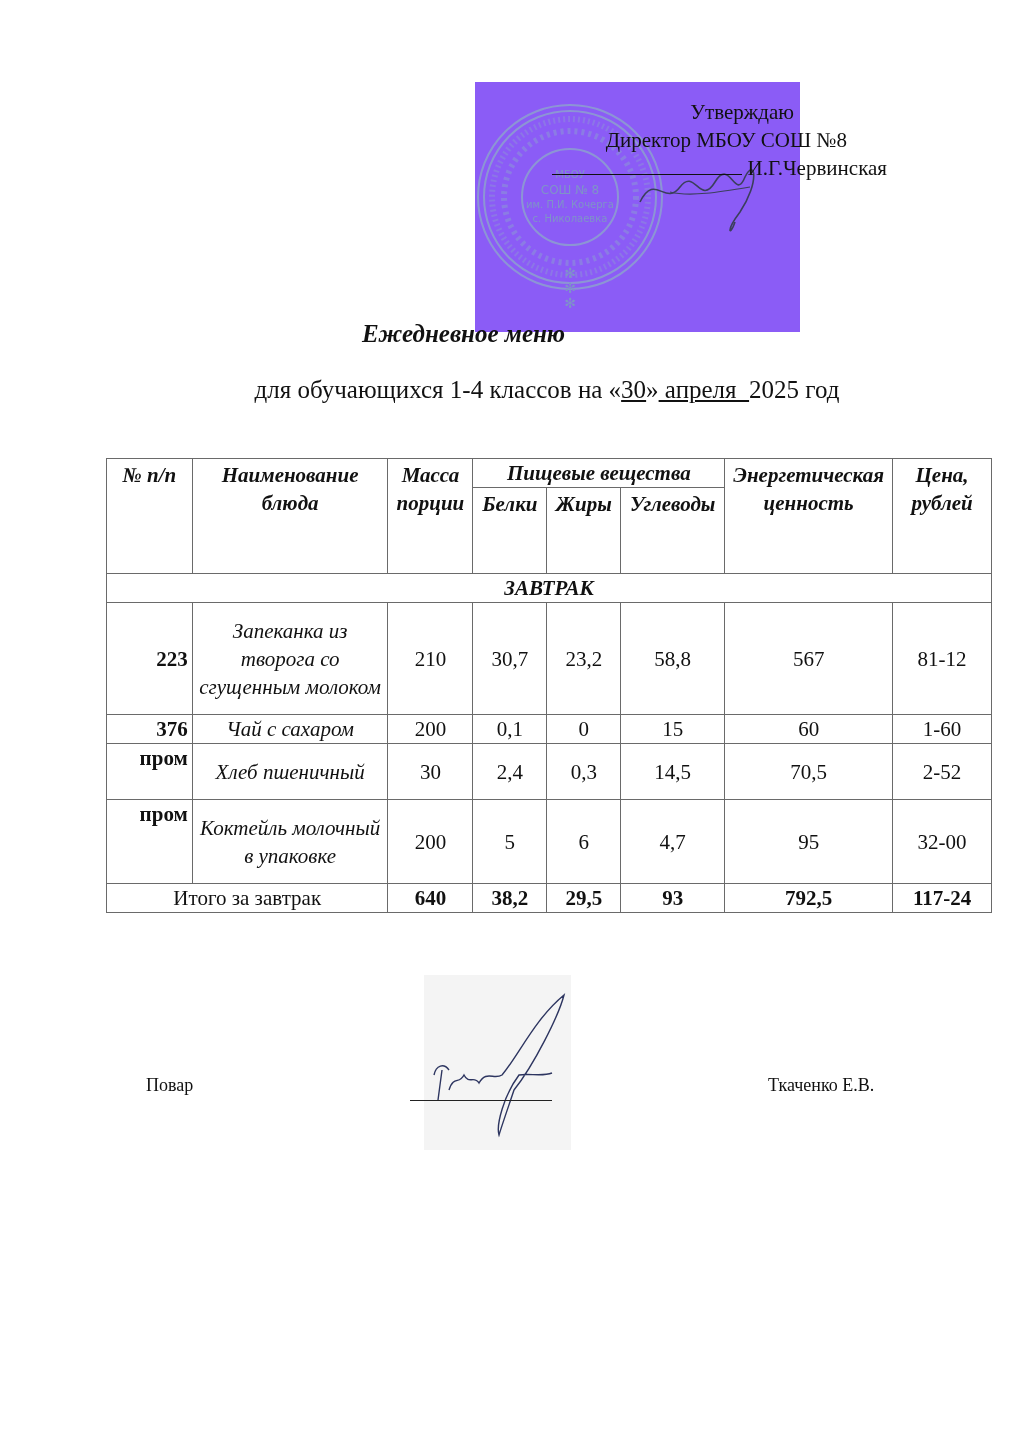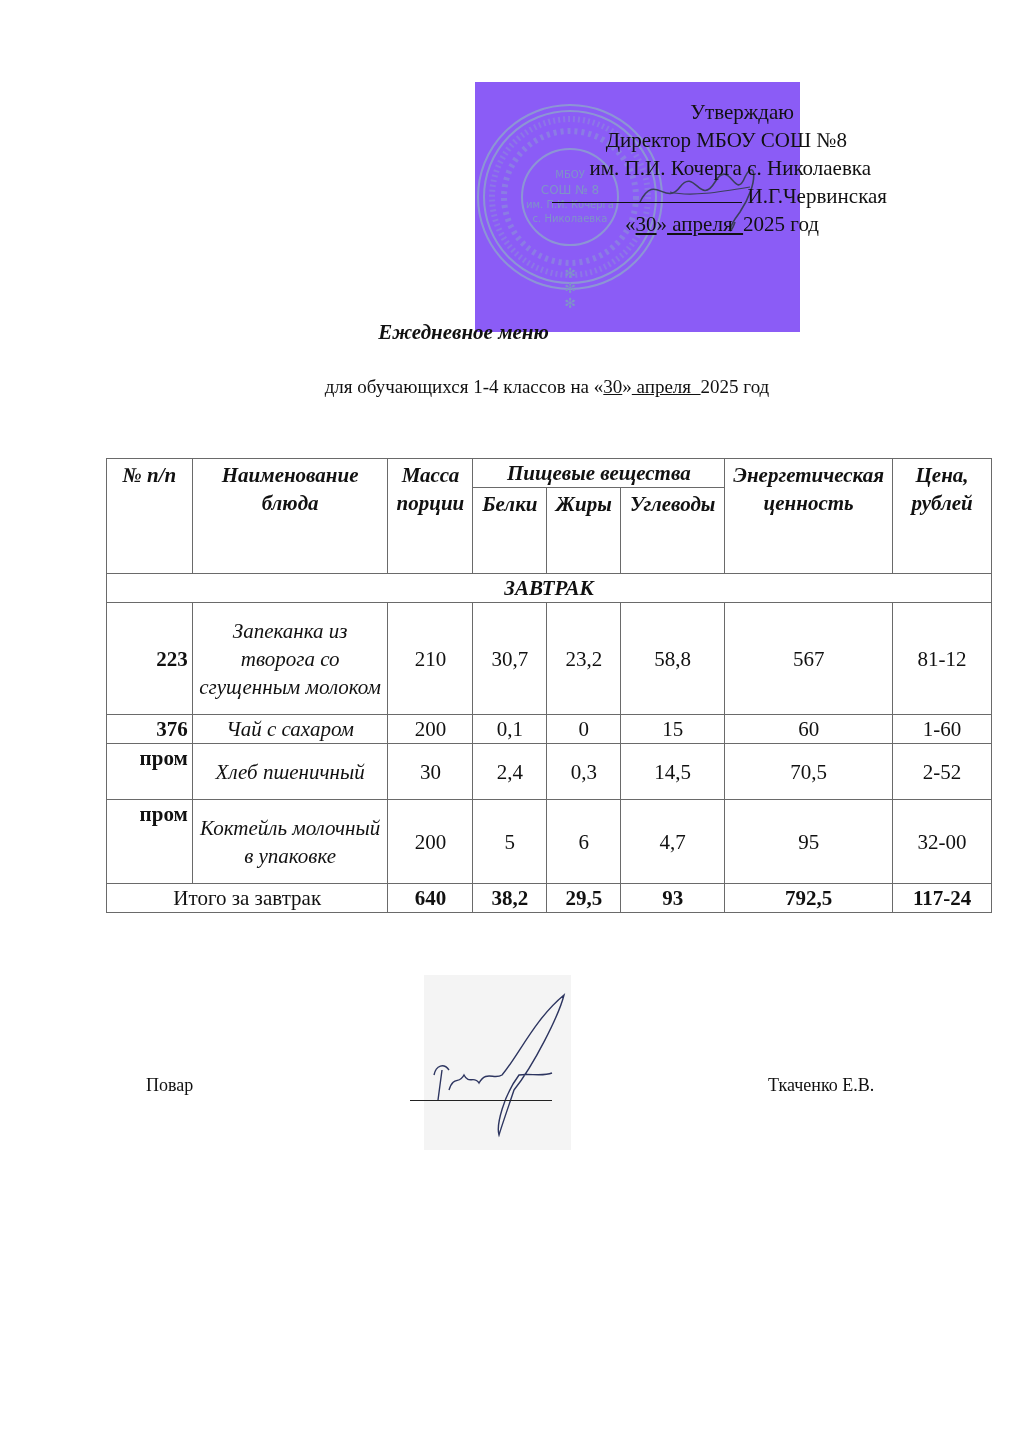--- a/index.html
+++ b/index.html
@@ -22,26 +22,26 @@
     .approval .l2 { padding-right: 42px; }
     .approval .l3 { padding-right: 18px; }
     .approval .l4 { padding-right: 2px; }
     .approval .l5 { padding-right: 70px; }
     .u { text-decoration: underline; }
     .blank-line { display: inline-block; width: 190px; border-bottom: 1.5px solid #111; height: 18px; vertical-align: baseline; }
     .director-sig { position: absolute; left: 640px; top: 168px; }
 
     .title {
       position: absolute; left: 0; width: 864px; top: 320px; text-align: center;
-      font-size: 21px; font-weight: bold; font-style: italic;
+      font-size: 25px; font-weight: bold; font-style: italic;
       padding-left: 63px; box-sizing: border-box;
     }
     .subtitle {
       position: absolute; left: 0; width: 1024px; top: 376px; text-align: center;
-      font-size: 19px; padding-left: 70px; box-sizing: border-box;
+      font-size: 25px; padding-left: 70px; box-sizing: border-box;
     }
 
     table.menu {
       position: absolute; left: 106px; top: 458px; width: 886px;
       border-collapse: collapse; font-size: 21px;
     }
     table.menu td, table.menu th {
       border: 1.5px solid #6a6a6a; padding: 0 4px; vertical-align: middle;
       line-height: 28px;
     }
@@ -91,26 +91,24 @@
   </svg>
   <svg class="director-sig" width="150" height="80" style="position:absolute;left:155px;top:80px">
     <path d="M10 40 C25 10, 35 45, 50 25 S70 45, 85 20 S105 40, 115 15 C125 -5, 130 20, 110 50 C95 70, 100 75, 105 60" fill="none" stroke="#3b3f5c" stroke-width="1.6"></path>
     <path d="M40 30 C60 35, 90 30, 120 25" fill="none" stroke="#3b3f5c" stroke-width="1.2"></path>
   </svg>
 </div>
 
 <div class="approval">
   <div class="l1">Утверждаю</div>
   <div class="l2">Директор МБОУ СОШ №8</div>
-  <div class="l3">им. П.И. Кочерга с. Николаевка</div>
   <div class="l4">
     <span class="blank-line"></span>
     <span>И.Г.Червинская</span>
   </div>
-  <div class="l5"><span>«</span><span class="u">30</span><span>»</span><span class="u" style="white-space:pre"> апреля  </span><span>2025 год</span></div>
 </div>
 
 <div class="title">Ежедневное меню</div>
 <div class="subtitle"><span>для обучающихся 1-4 классов на «</span><span class="u">30</span><span>»</span><span class="u" style="white-space:pre"> апреля  </span><span>2025 год</span></div>
 
 <table class="menu">
   <colgroup>
     <col style="width:86px">
       <col style="width:196px">
       <col style="width:85px">

